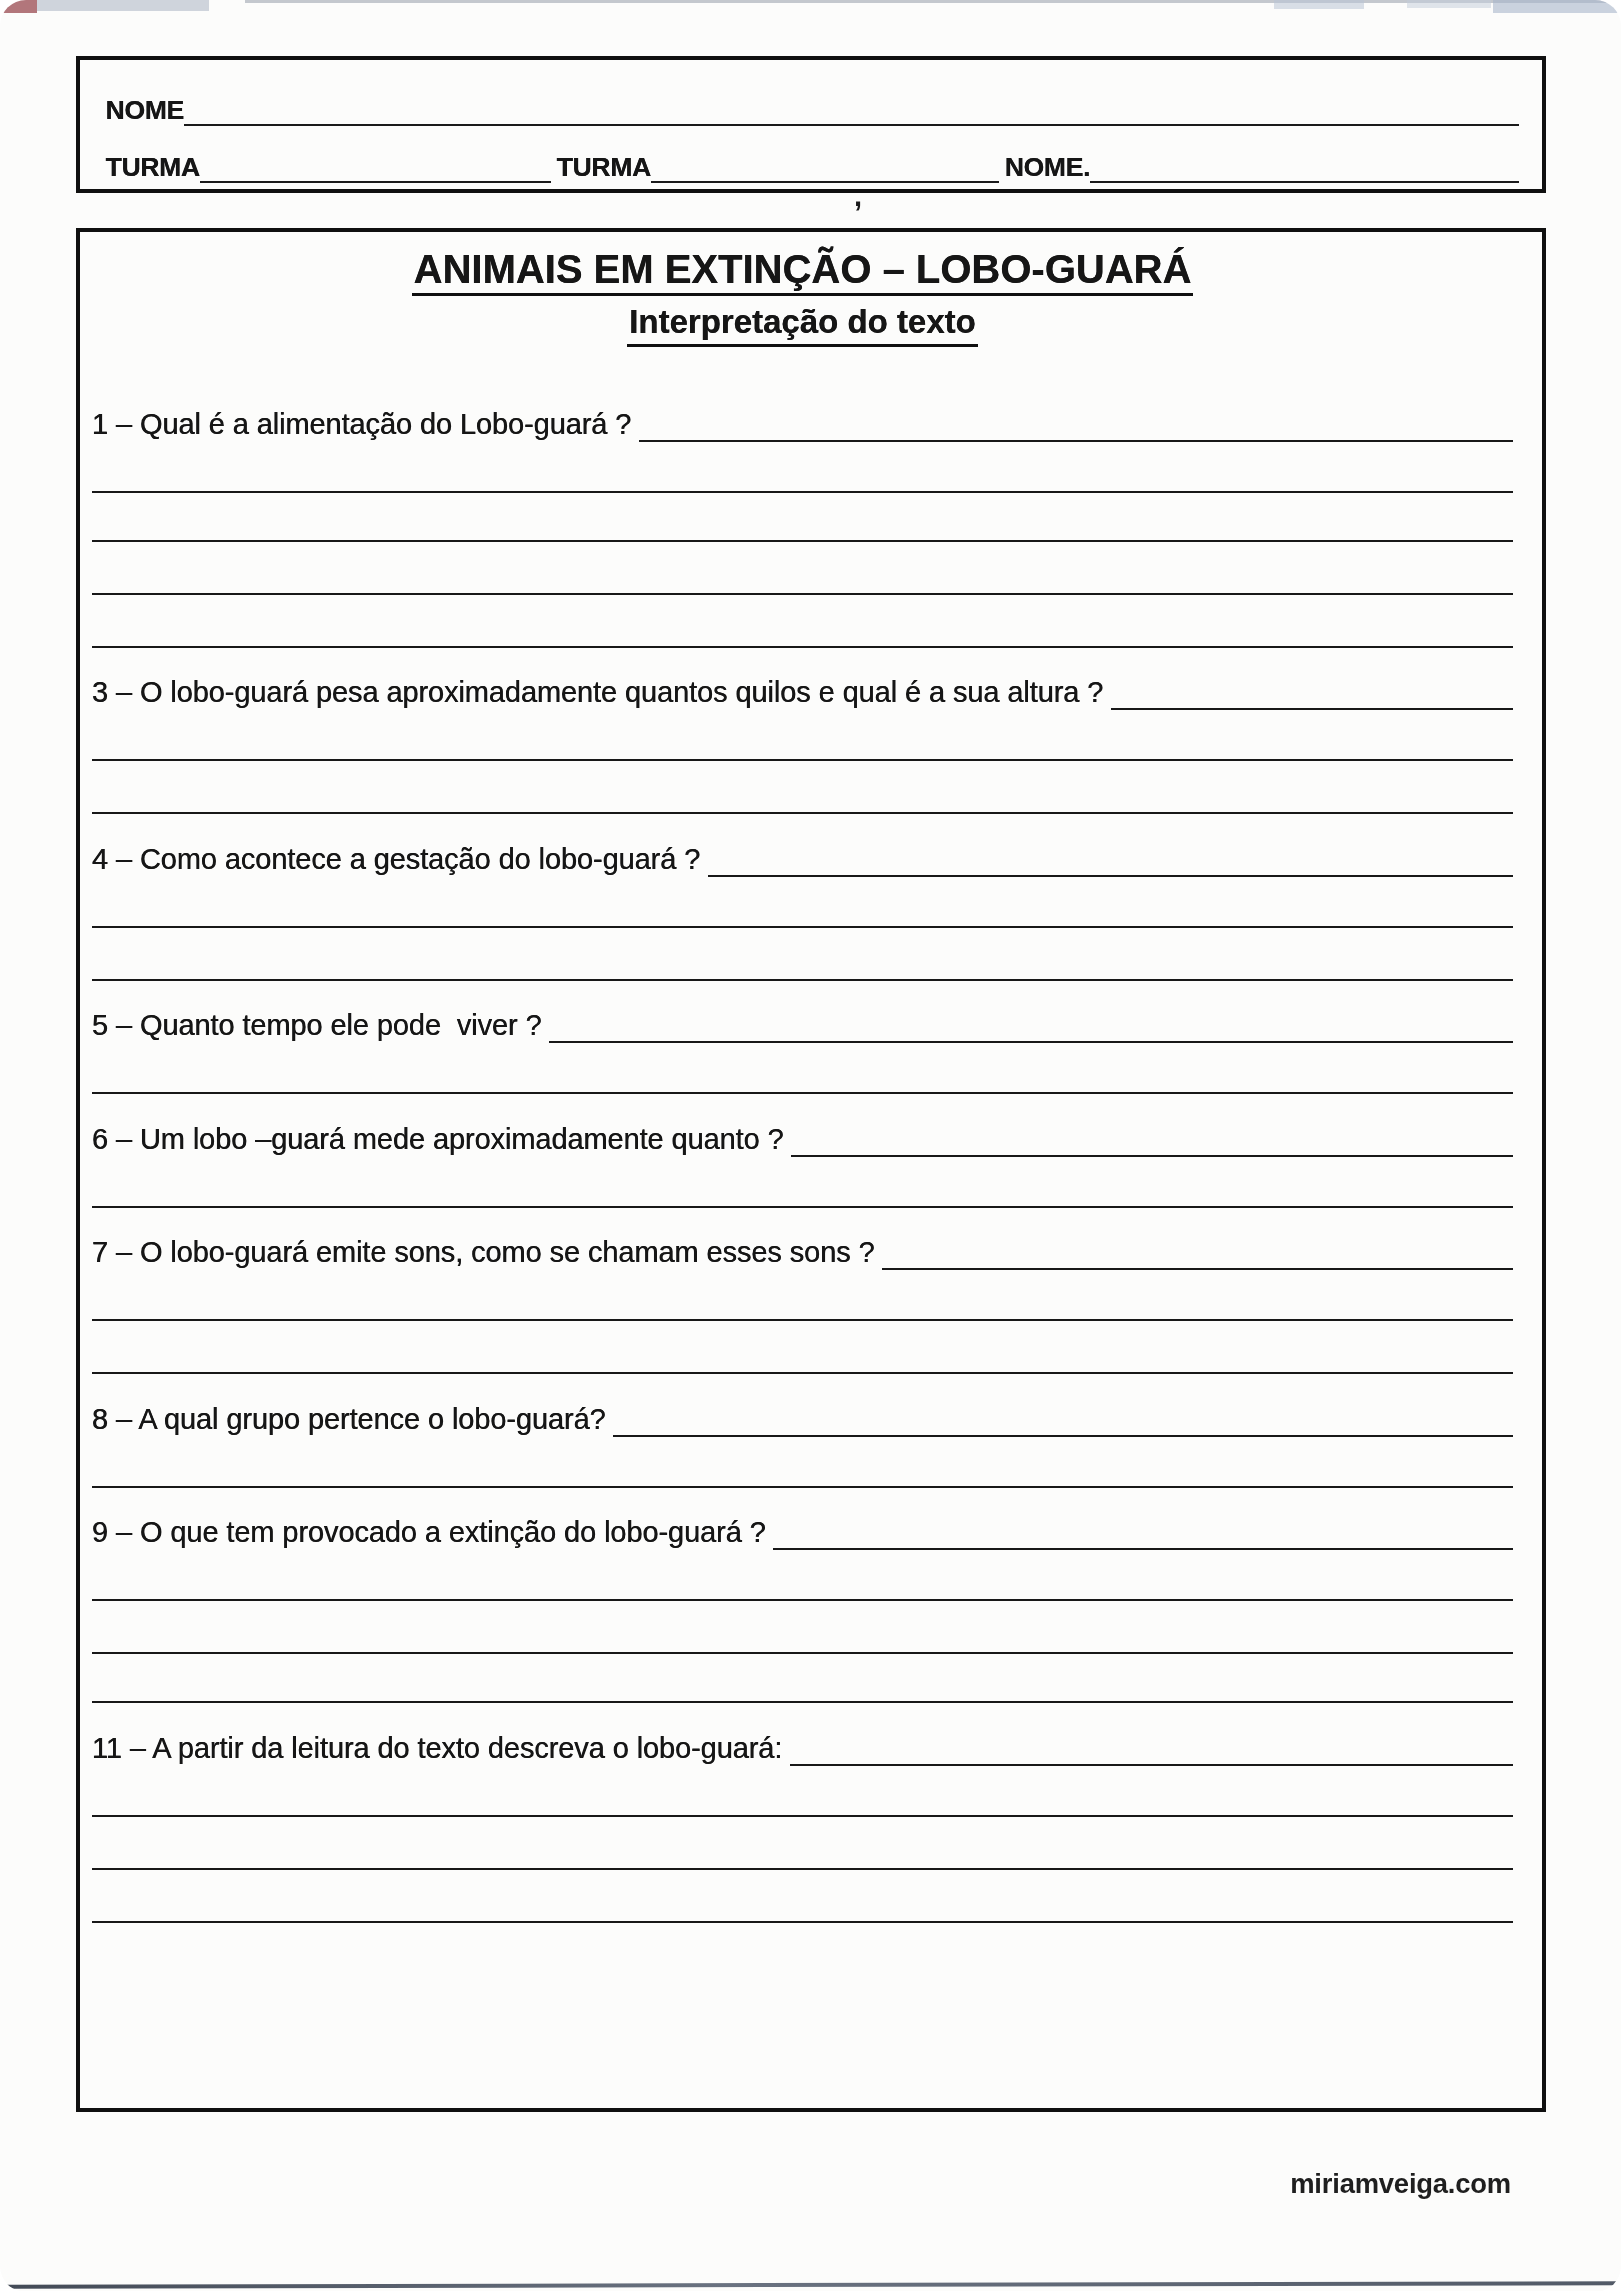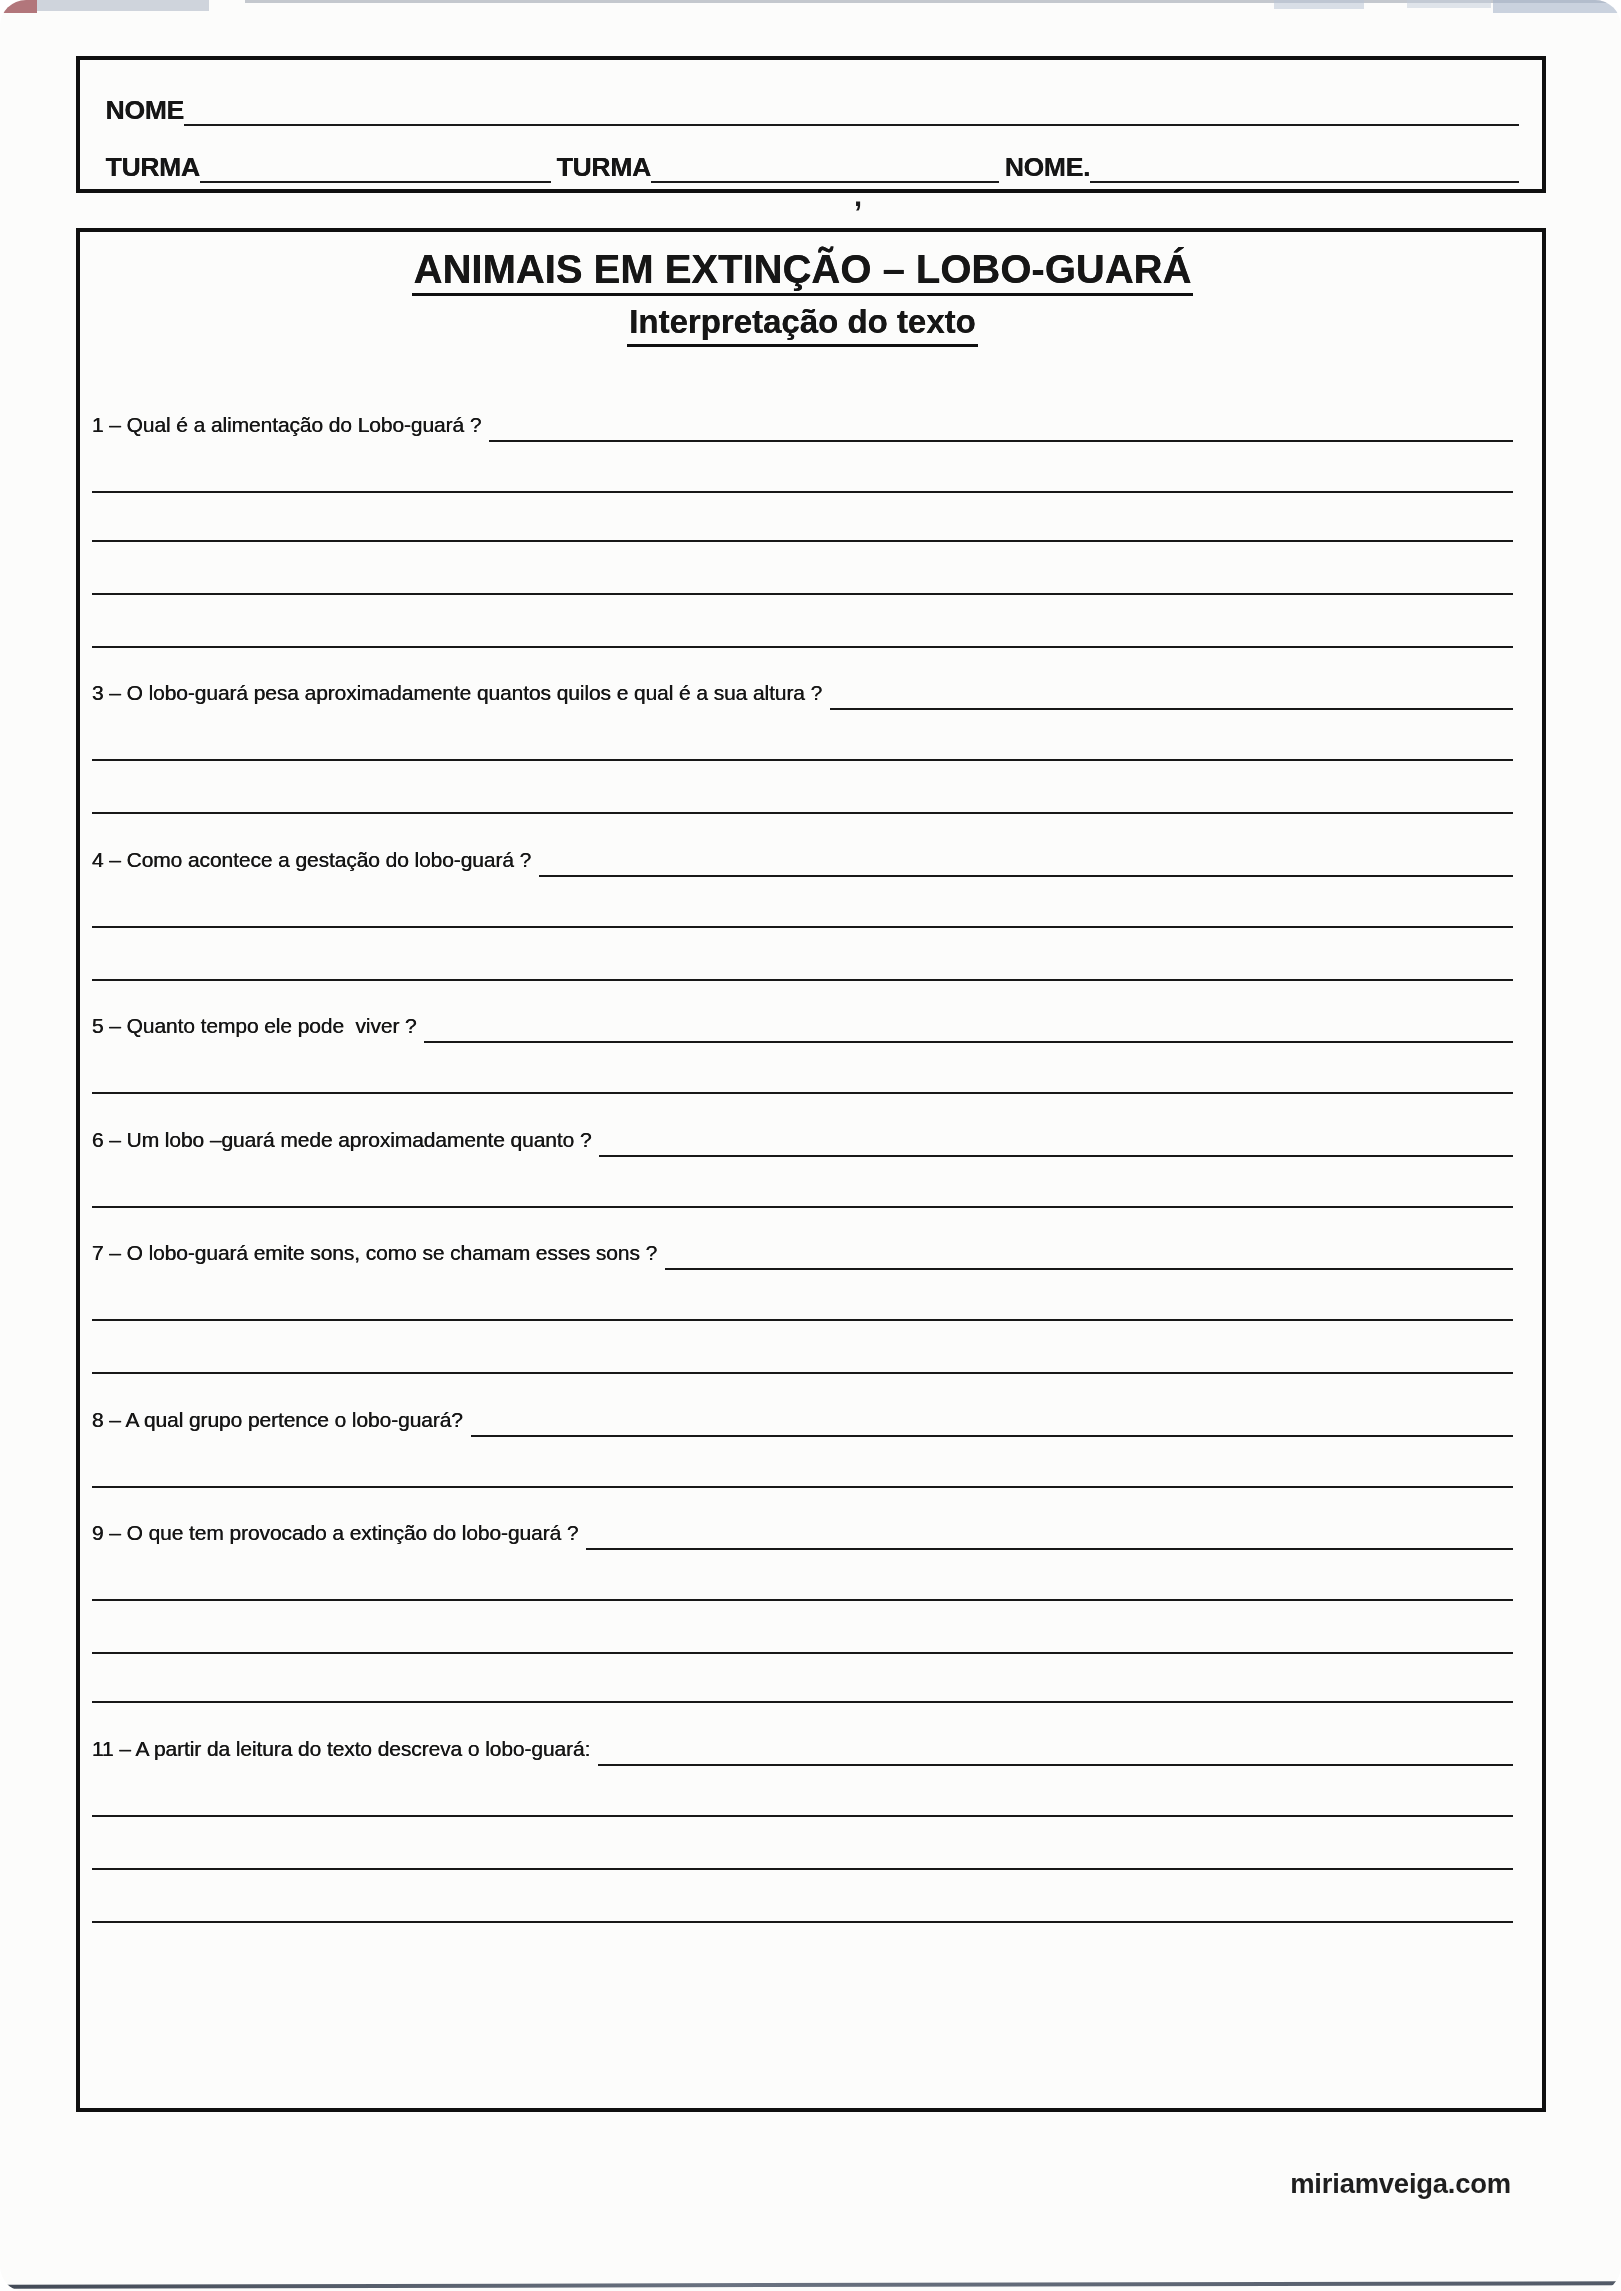--- a/index.html
+++ b/index.html
@@ -50,21 +50,21 @@
   .subtitle-wrap{margin-top:5.9px;}
   .title{display:inline-block;font-size:40px;font-weight:700;line-height:43px;
     border-bottom:3.9px solid #101010;padding:0 2px 2px;
     text-shadow:0.3px 0 currentColor;}
   .subtitle{display:inline-block;font-size:33px;font-weight:700;line-height:40px;
     border-bottom:3.9px solid #101010;padding:0 2px 2px;
     text-shadow:0.3px 0 currentColor;}
 
   .q-block{margin-top:25.5px;}
   .q-block:first-child{margin-top:58px;}
-  .question{display:flex;align-items:flex-end;font-size:21px;line-height:39px;}
+  .question{display:flex;align-items:flex-end;font-size:29px;line-height:39px;}
   .q-label{white-space:pre-wrap;text-shadow:0.4px 0 currentColor;letter-spacing:-0.1px;}
   .q-fill{flex:1;margin-left:7.8px;margin-bottom:2px;height:35px;
     border-bottom:2.9px solid #181818;min-width:39px;}
   .answer-line{height:0;border-bottom:2.9px solid #181818;margin-top:47px;}
   .answer-line + .answer-line{margin-top:51px;}
 
   .credit{position:absolute;top:2168px;right:110px;
     font-size:27.4px;font-weight:700;letter-spacing:-0.2px;color:#1f1f1f;text-align:right;}
 </style>
 </head>

